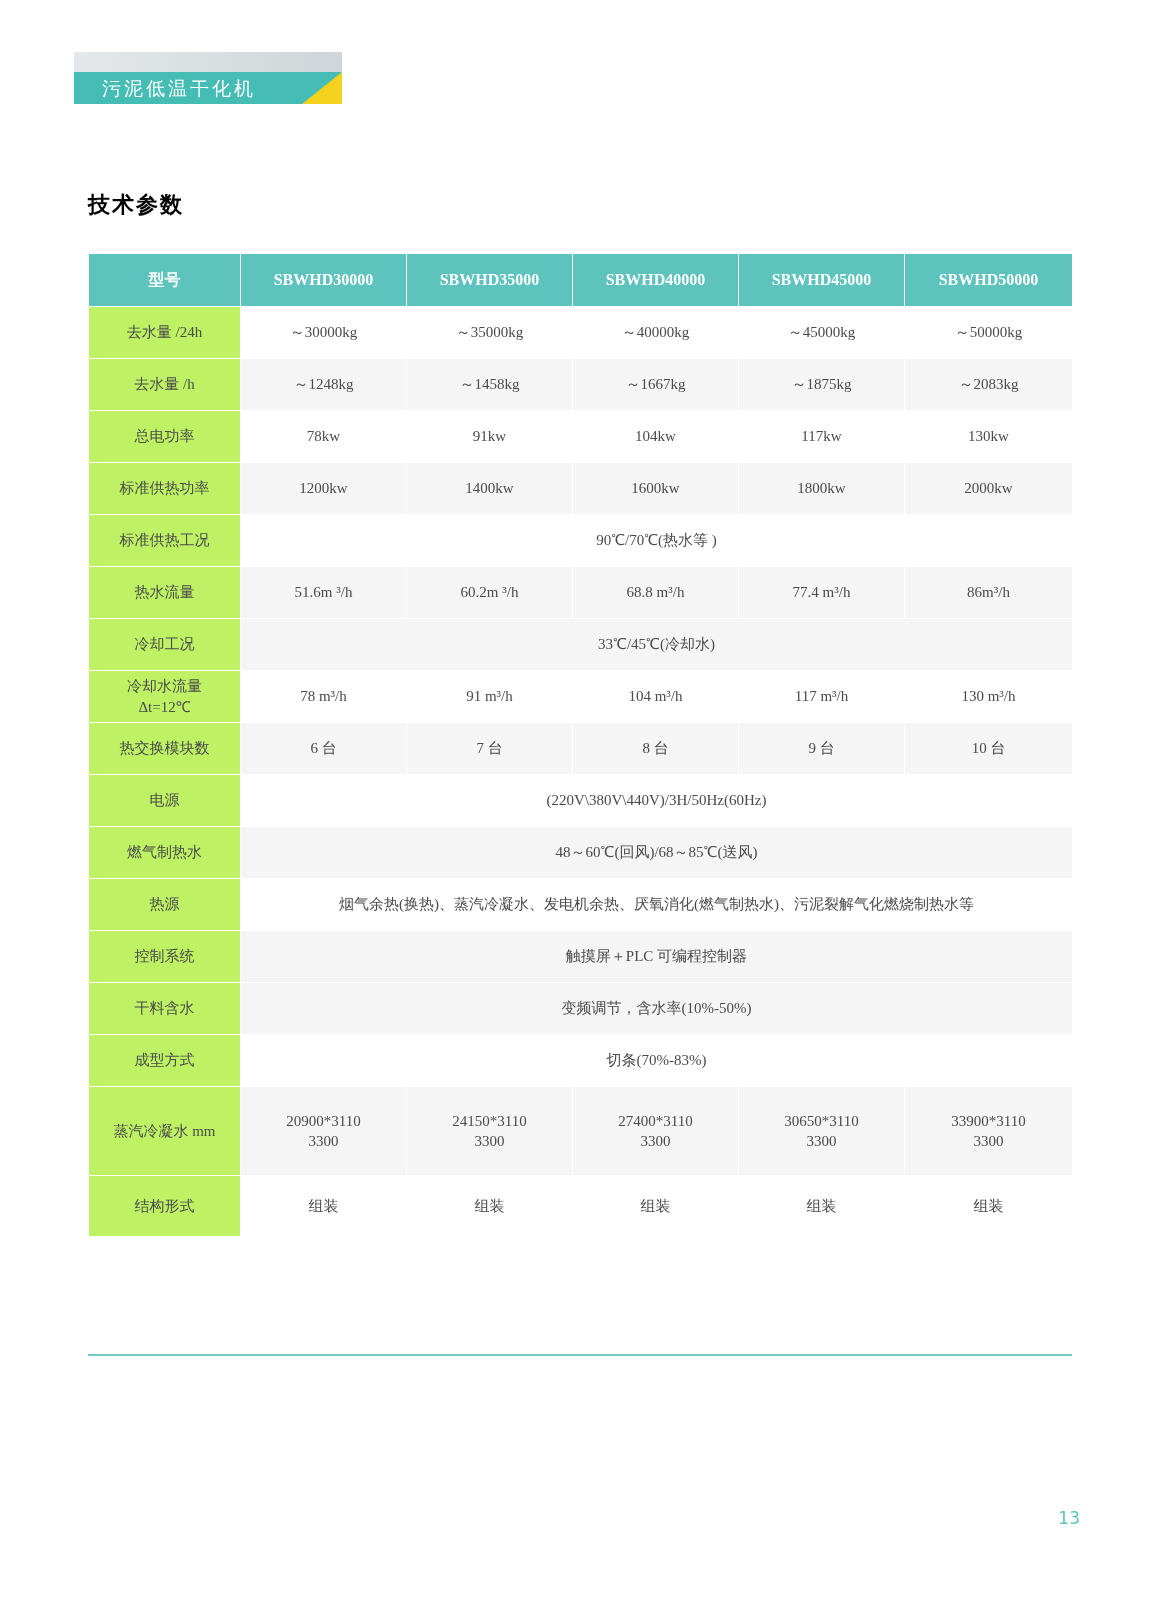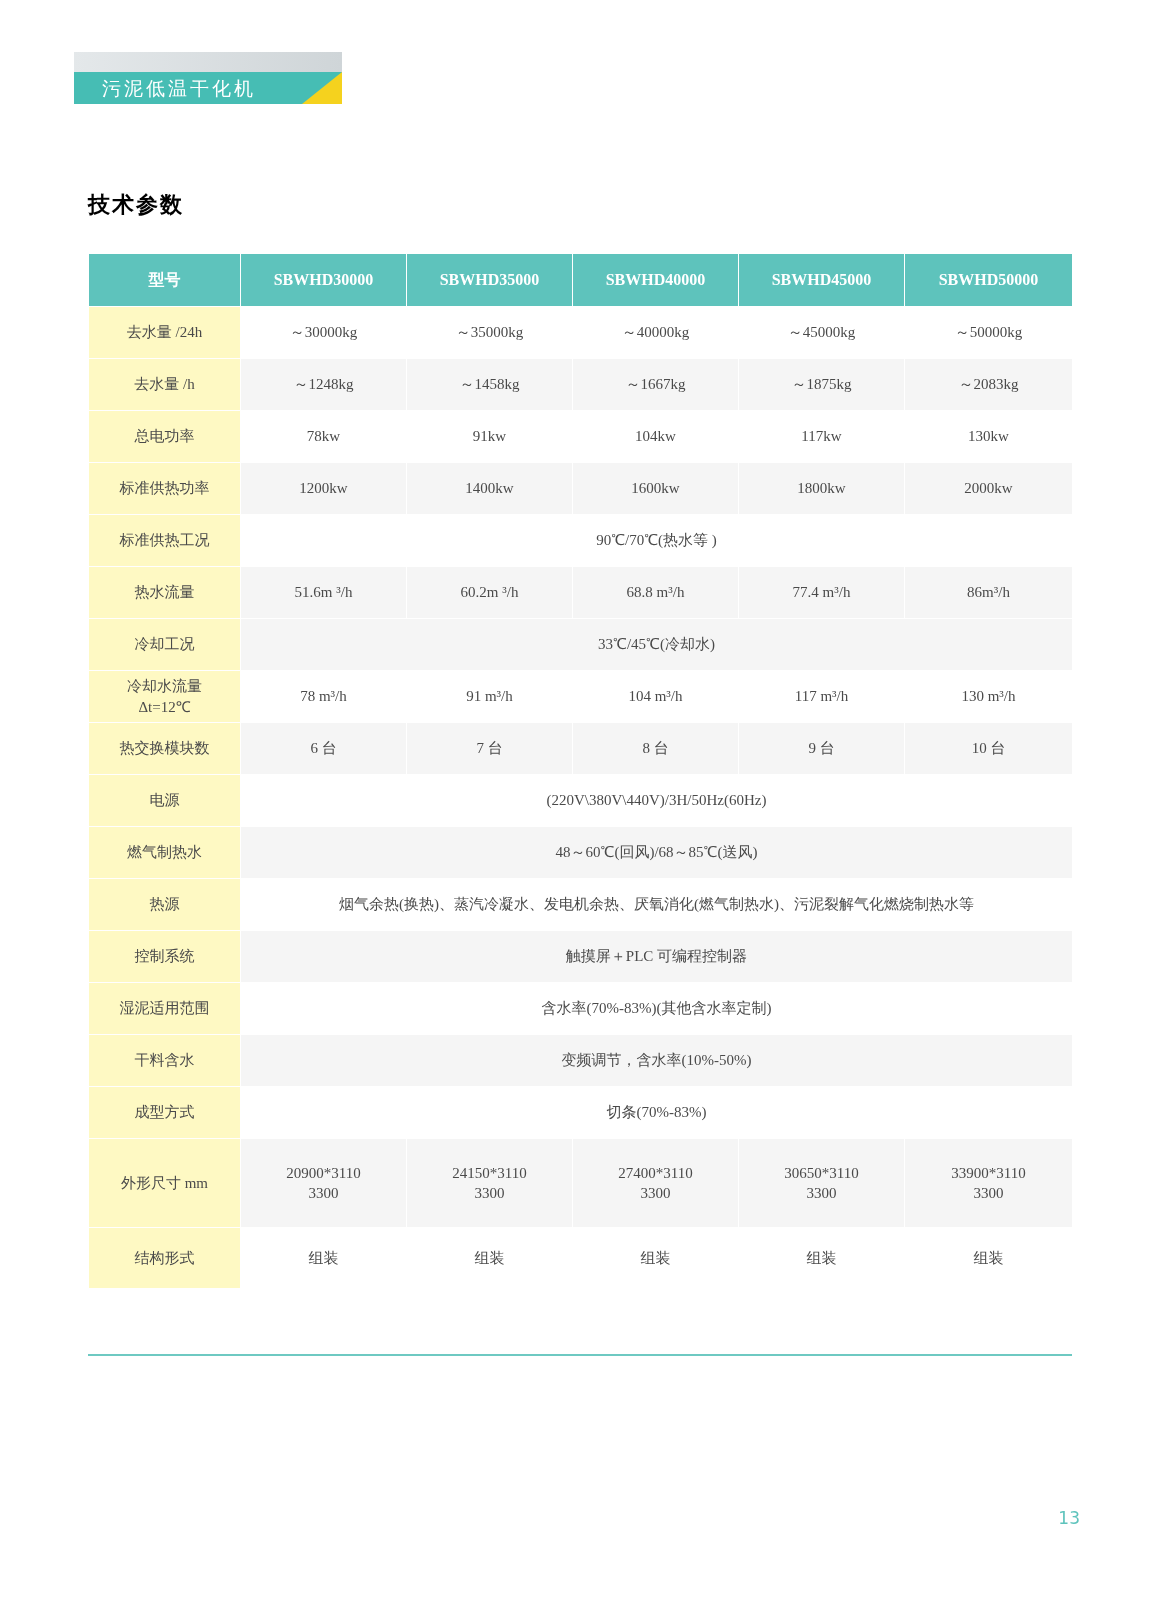--- a/index.html
+++ b/index.html
@@ -93,21 +93,21 @@
     background: #5ec3bc;
     color: #ffffff;
     font-weight: bold;
     height: 52px;
     font-size: 16px;
   }
   table.spec thead th.first {
     background: #5ec3bc;
   }
   td.label {
-    background: #fef9c3;
+    background: #bef264;
     height: 51px;
     font-size: 15px;
   }
   td.val {
     background: #ffffff;
     height: 51px;
   }
   tr.shade td.val {
     background: #f5f5f5;
   }
@@ -258,37 +258,33 @@
       <tr>
         <td class="label">热源</td>
         <td class="val" colspan="5">烟气余热(换热)、蒸汽冷凝水、发电机余热、厌氧消化(燃气制热水)、污泥裂解气化燃烧制热水等</td>
       </tr>
 
       <tr class="shade">
         <td class="label">控制系统</td>
         <td class="val" colspan="5">触摸屏＋PLC 可编程控制器</td>
       </tr>
 
-      <tr>
-        <td class="label">湿泥适用范围</td>
-        <td class="val" colspan="5">含水率(70%-83%)(其他含水率定制)</td>
-      </tr>
 
       <tr class="shade">
         <td class="label">干料含水</td>
         <td class="val" colspan="5">变频调节，含水率(10%-50%)</td>
       </tr>
 
       <tr>
         <td class="label">成型方式</td>
         <td class="val" colspan="5">切条(70%-83%)</td>
       </tr>
 
       <tr class="shade">
-        <td class="label" style="height:88px">外形尺寸 mm</td>
+        <td class="label" style="height:88px">蒸汽冷凝水 mm</td>
         <td class="val two-line" style="height:88px">
           <div>20900*3110</div>
           <div>3300</div>
         </td>
         <td class="val two-line">
           <div>24150*3110</div>
           <div>3300</div>
         </td>
         <td class="val two-line">
           <div>27400*3110</div>

